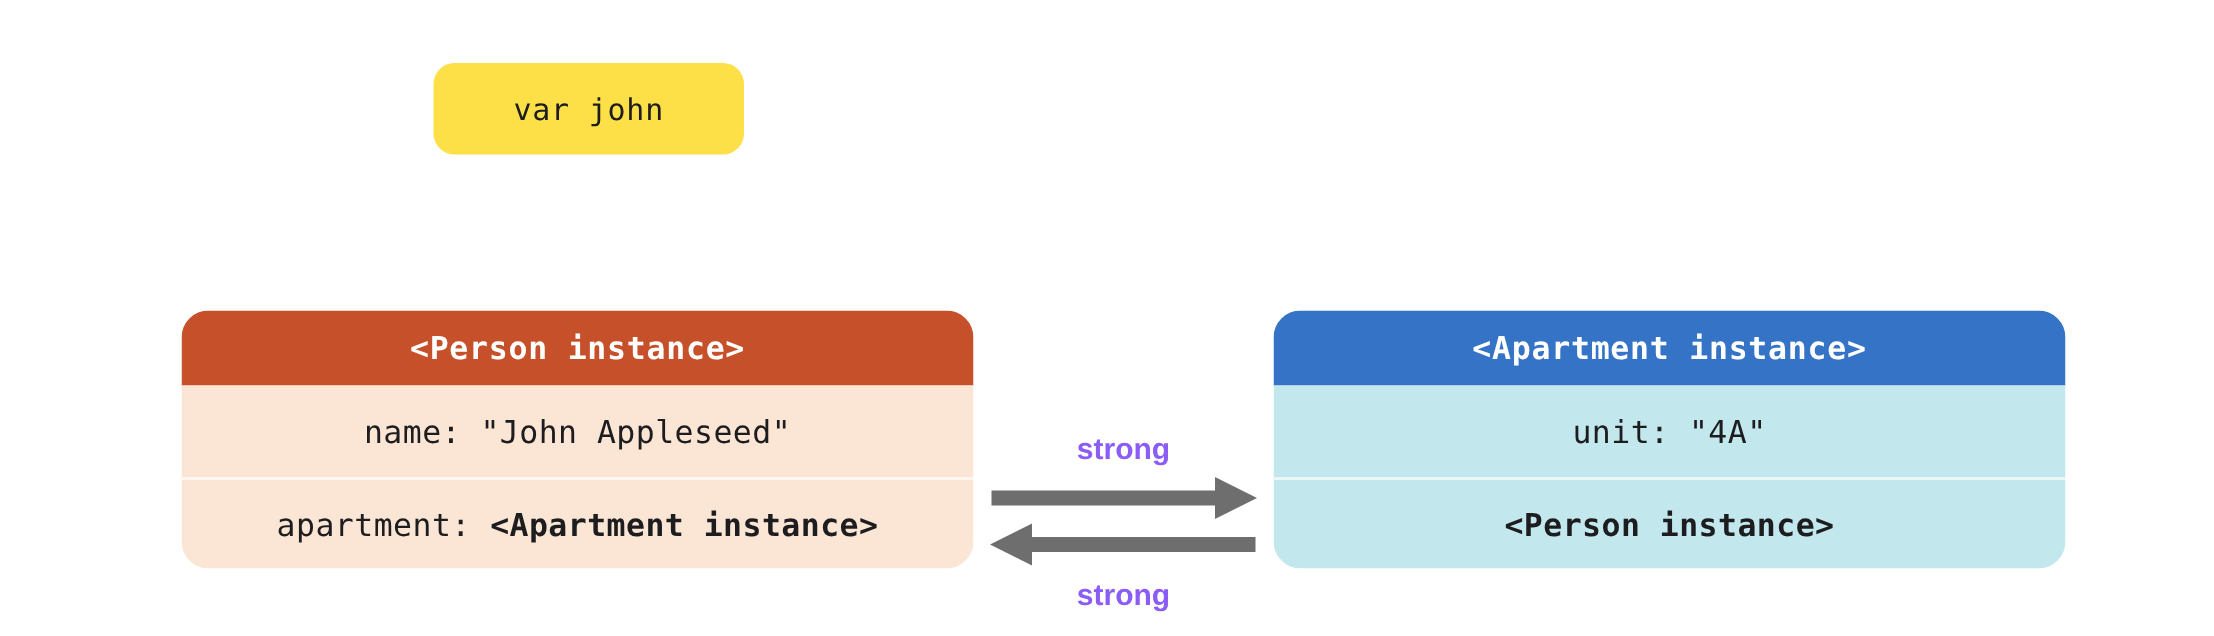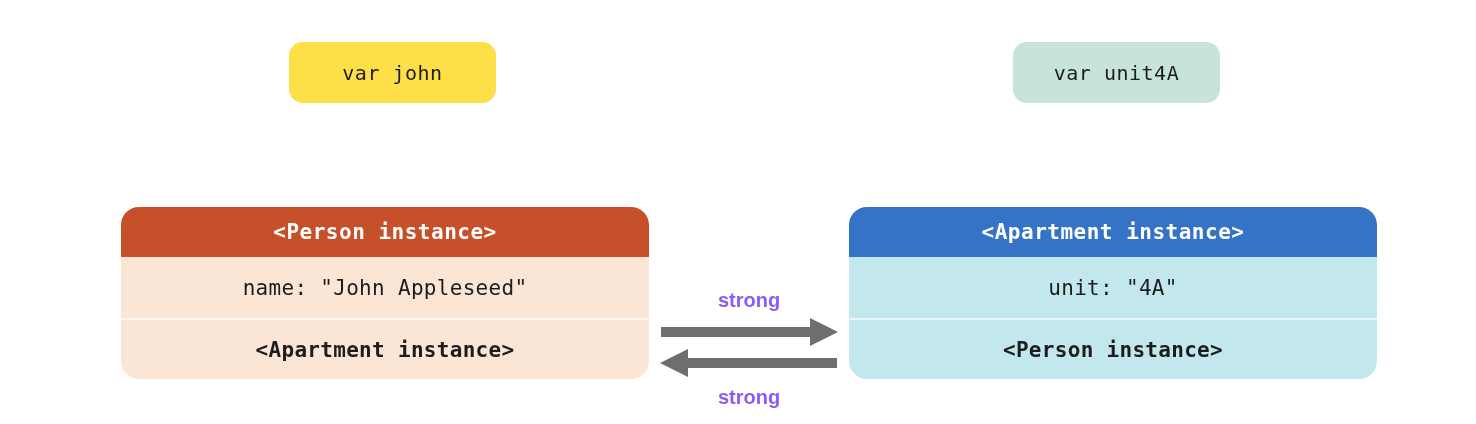--- a/index.html
+++ b/index.html
@@ -96,34 +96,31 @@
 </style>
 </head>
 <body>
 
 <div class="canvas">
 
   <div class="badge badge-john" style="background-color: #fde047;">
     <span>var john</span>
   </div>
 
-  <div class="badge badge-unit4a" style="background-color: rgb(199, 227, 218);">
-    <span>var unit4A</span>
-  </div>
 
   <div class="card card-person">
     <div class="card-header" style="background-color: rgb(198, 80, 42);">
       <span>&lt;Person instance&gt;</span>
     </div>
     <div class="card-body" style="background-color: rgb(251, 230, 213);">
       <div class="card-row">
         <span>name: "John Appleseed"</span><span class="bold-part"></span>
       </div>
       <div class="card-row">
-        <span class="bold-part">&lt;Apartment instance&gt;</span>
+        <span>apartment: </span><span class="bold-part">&lt;Apartment instance&gt;</span>
       </div>
     </div>
   </div>
 
   <div class="card card-apartment">
     <div class="card-header" style="background-color: rgb(52, 115, 197);">
       <span>&lt;Apartment instance&gt;</span>
     </div>
     <div class="card-body" style="background-color: rgb(194, 231, 237);">
       <div class="card-row">

